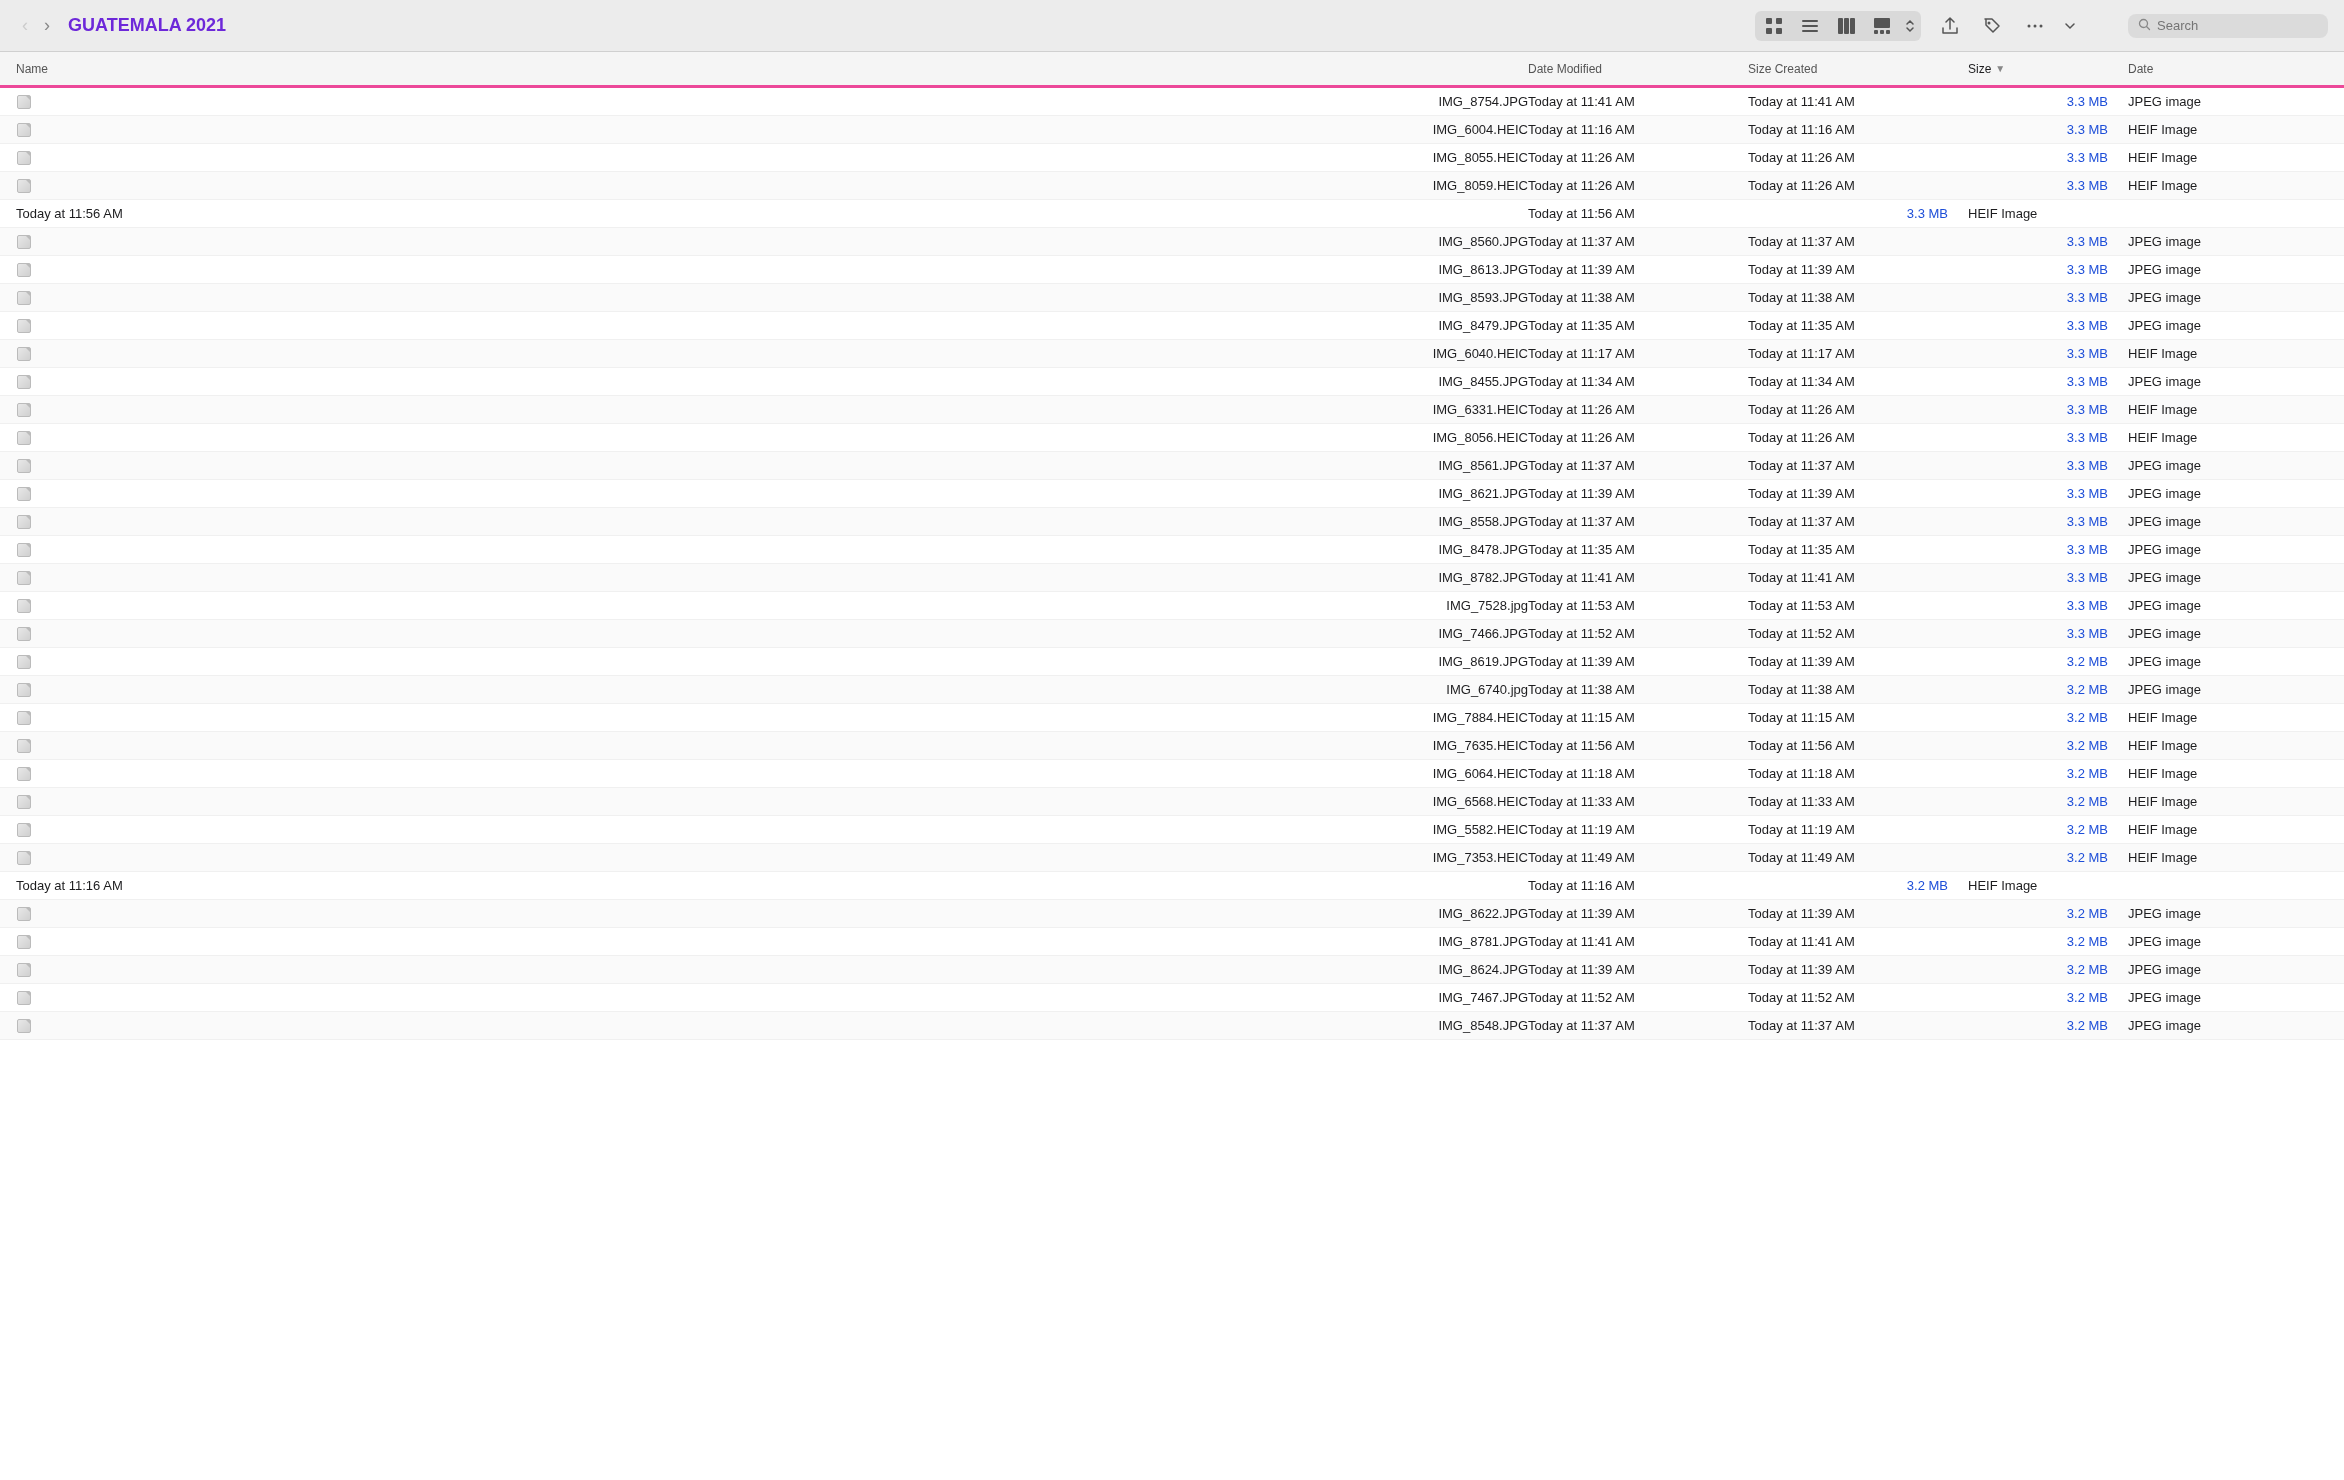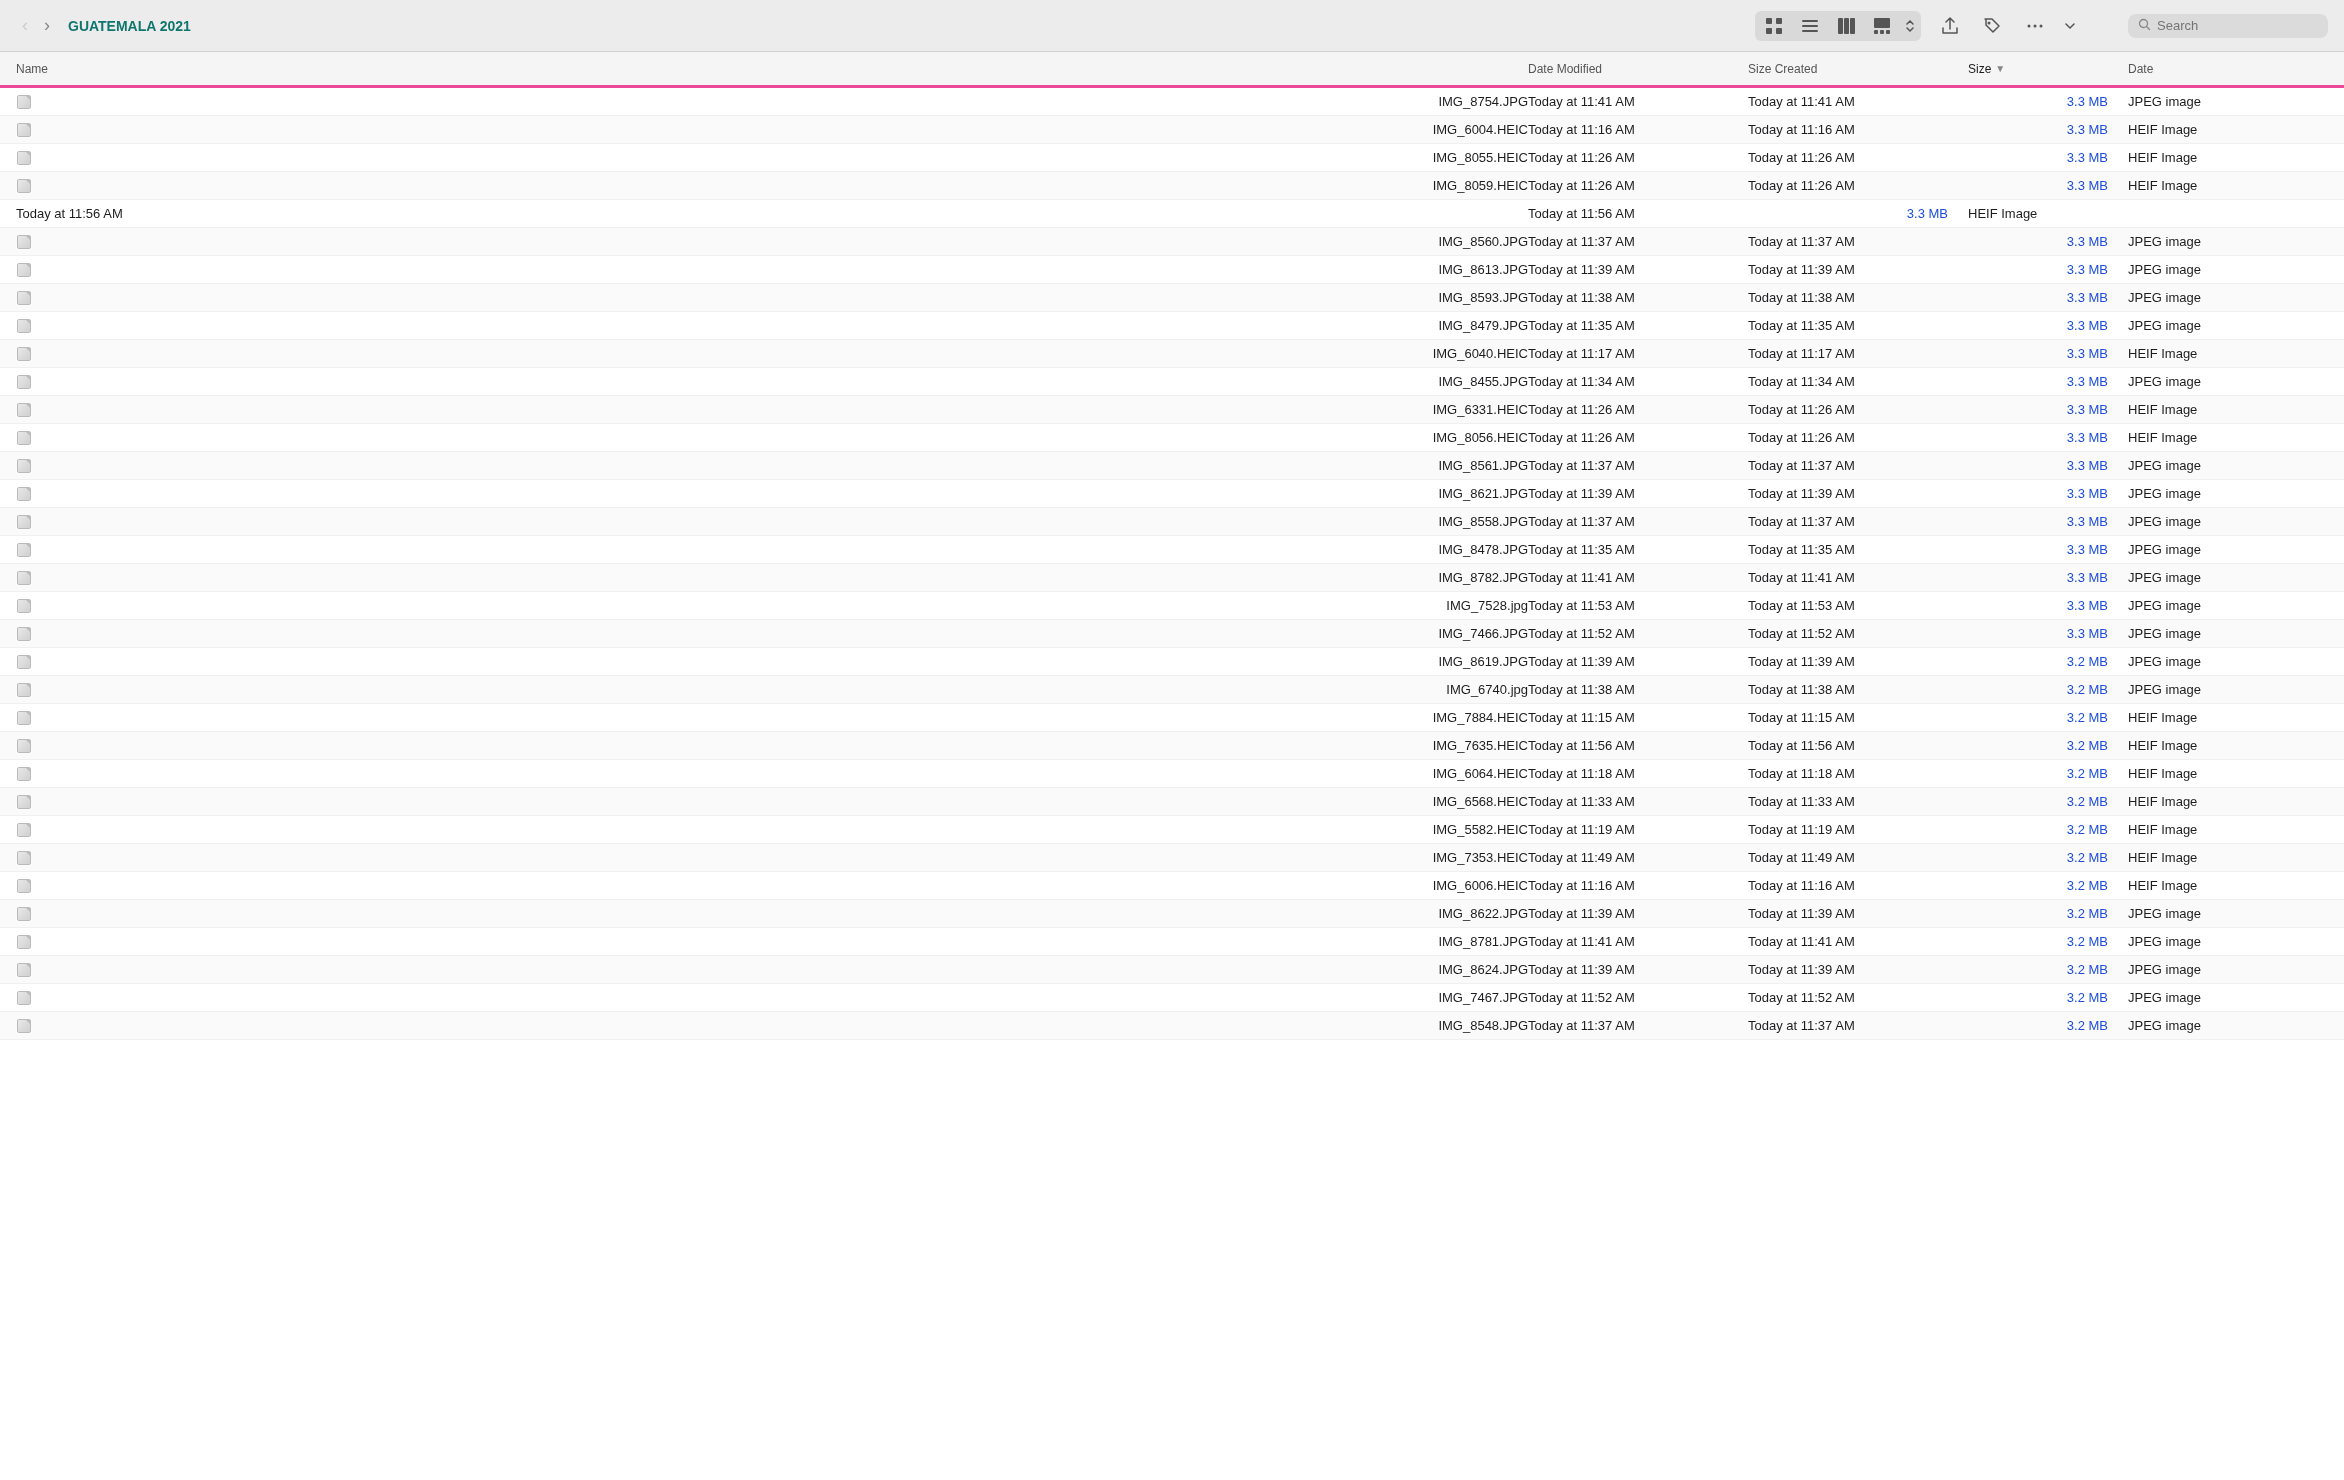--- a/index.html
+++ b/index.html
@@ -48,23 +48,23 @@
       border: none;
       cursor: pointer;
       color: #888;
       font-size: 18px;
       padding: 2px 6px;
       border-radius: 4px;
     }
     .nav-btn.disabled { color: #ccc; cursor: default; }
 
     .toolbar-title {
-      font-size: 14px;
+      font-size: 18px;
       font-weight: 600;
-      color: #0f766e;
+      color: #6d28d9;
       margin-right: 3px;
       white-space: nowrap;
     }
 
     .toolbar-spacer { flex: 1; }
 
     .view-controls {
       display: flex;
       align-items: center;
       gap: 2px;
@@ -682,26 +682,20 @@
         <div class="file-icon-img"></div>
       </div>
       <span>IMG_7353.HEIC</span>
     </div>
     <div class="file-cell">Today at 11:49 AM</div>
     <div class="file-cell">Today at 11:49 AM</div>
     <div class="file-size-cell">3.2 MB</div>
     <div class="file-kind-cell">HEIF Image</div>
   </div>
       <div class="file-row">
-    <div class="file-name-cell">
-      <div class="file-icon">
-        <div class="file-icon-img"></div>
-      </div>
-      <span>IMG_6006.HEIC</span>
-    </div>
     <div class="file-cell">Today at 11:16 AM</div>
     <div class="file-cell">Today at 11:16 AM</div>
     <div class="file-size-cell">3.2 MB</div>
     <div class="file-kind-cell">HEIF Image</div>
   </div>
       <div class="file-row">
     <div class="file-name-cell">
       <div class="file-icon">
         <div class="file-icon-img"></div>
       </div>

